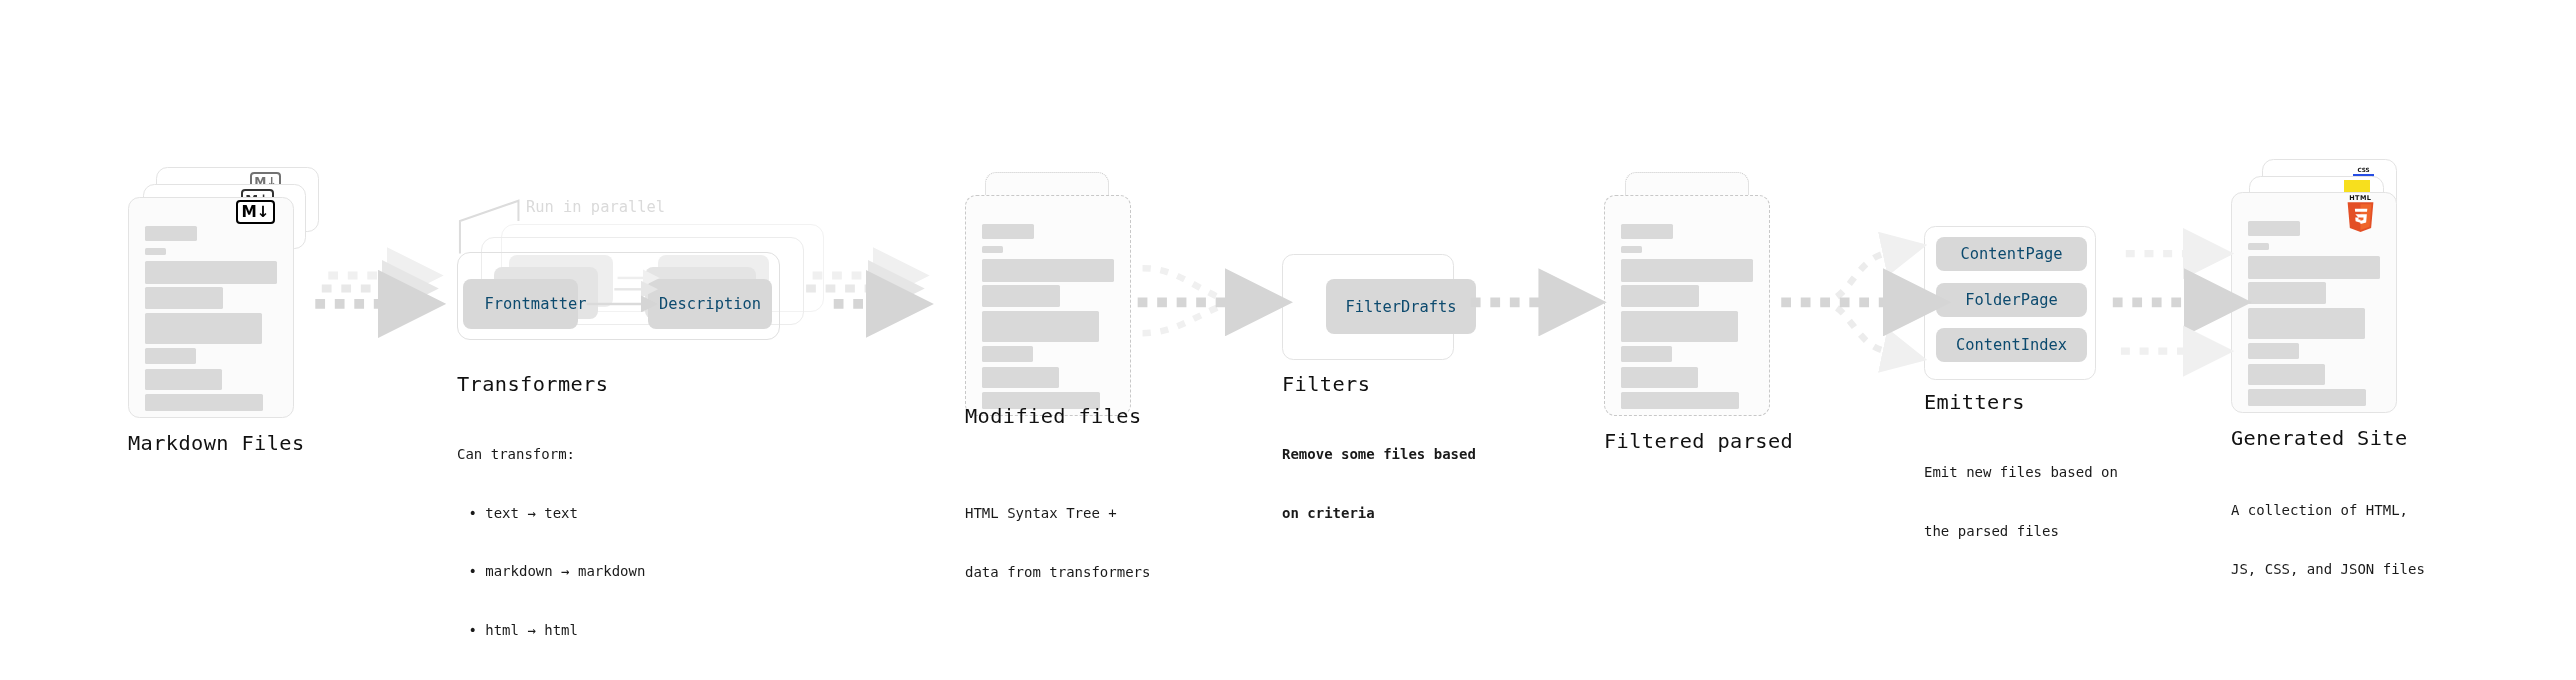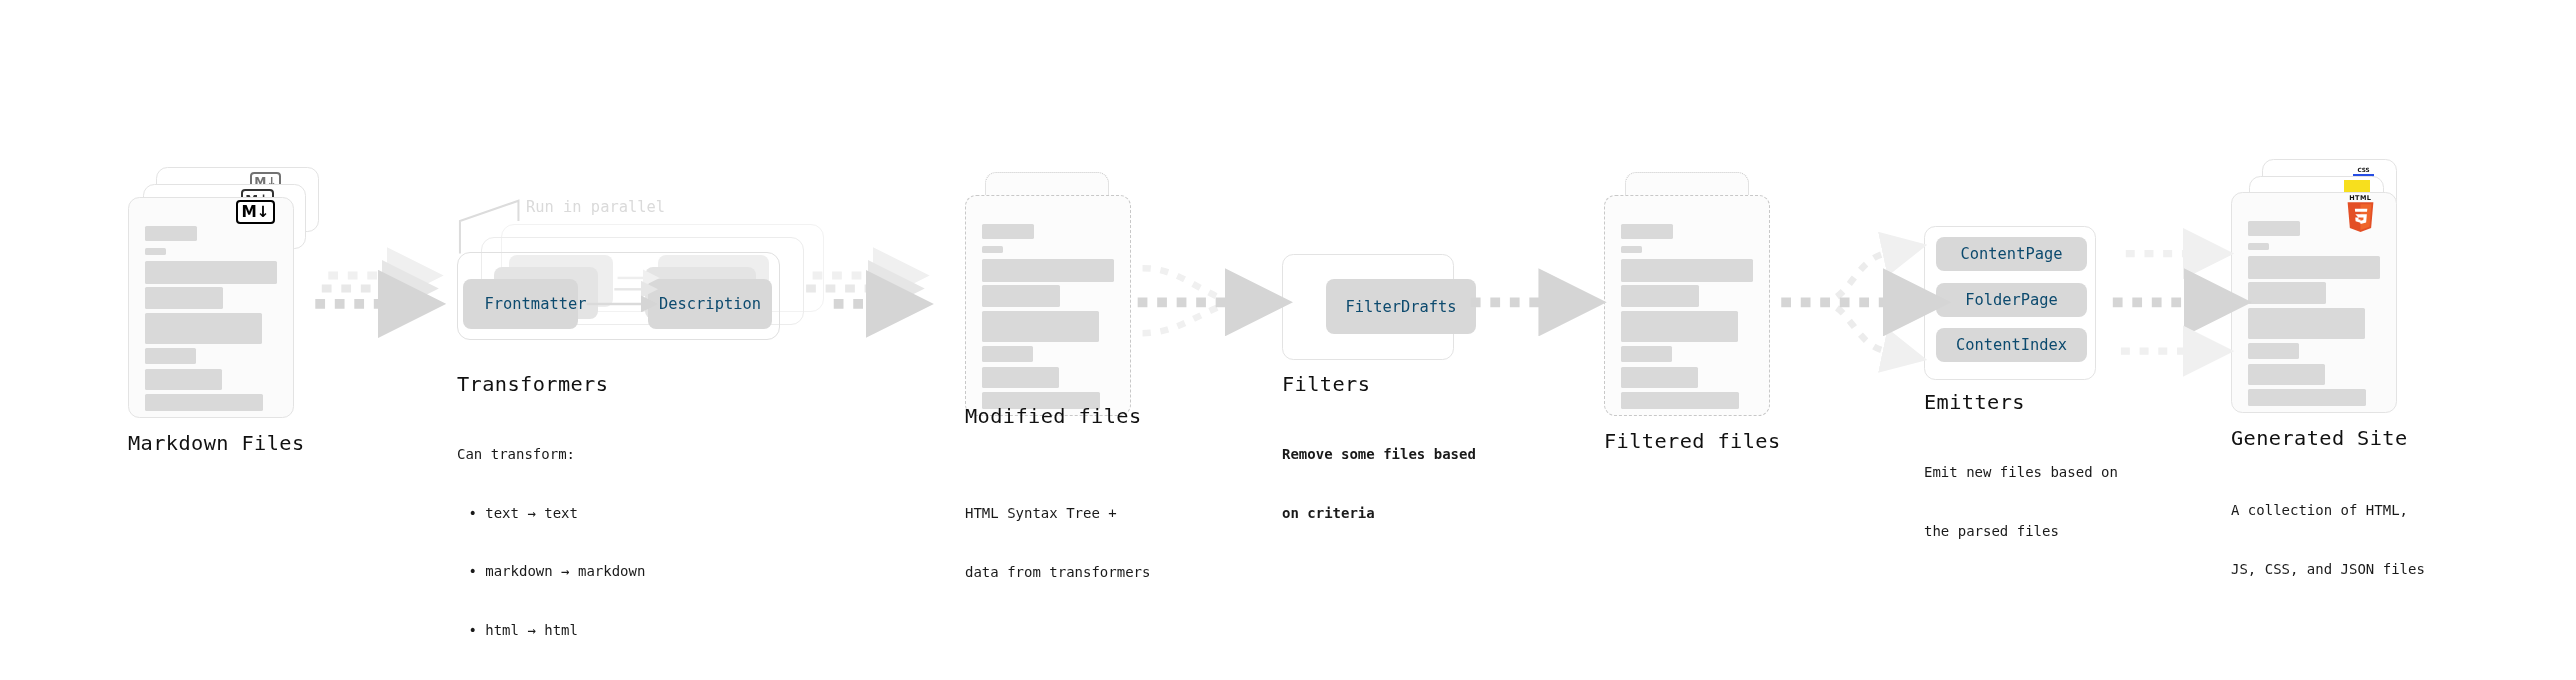--- a/index.html
+++ b/index.html
@@ -170,21 +170,21 @@
     <div class="card dashed" style="left:1604px; top:195px; width:166px; height:221px;">
       <div class="bar" style="left:16.3px; top:28px; width:52px; height:15.4px;"></div>
       <div class="bar" style="left:16.3px; top:50px; width:20.3px; height:6.5px;"></div>
       <div class="bar" style="left:16.3px; top:63px; width:132px; height:23px;"></div>
       <div class="bar" style="left:16.3px; top:89px; width:78px; height:22px;"></div>
       <div class="bar" style="left:16.3px; top:115px; width:117px; height:31px;"></div>
       <div class="bar" style="left:16.3px; top:150px; width:51px; height:16.3px;"></div>
       <div class="bar" style="left:16.3px; top:171px; width:77px; height:21px;"></div>
       <div class="bar" style="left:16.3px; top:196px; width:118px; height:17px;"></div>
     </div>
-    <div class="caption" style="left:1604px; top:429px;">Filtered files</div>
+    <div class="caption" style="left:1604px; top:429px;">Filtered parsed</div>
   </div>
 
   <div>
     <div class="card" style="left:1924px; top:226px; width:172px; height:154px; background:#ffffff;"></div>
     <div class="pill" style="left:1936px; top:237px; width:151px; height:34px;">ContentPage</div>
     <div class="pill" style="left:1936px; top:283px; width:151px; height:34px;">FolderPage</div>
     <div class="pill" style="left:1936px; top:328px; width:151px; height:34px;">ContentIndex</div>
 
     <div class="caption" style="left:1924px; top:390px;">Emitters</div>
     <div class="subcaption" style="left:1924px; top:424px;">

